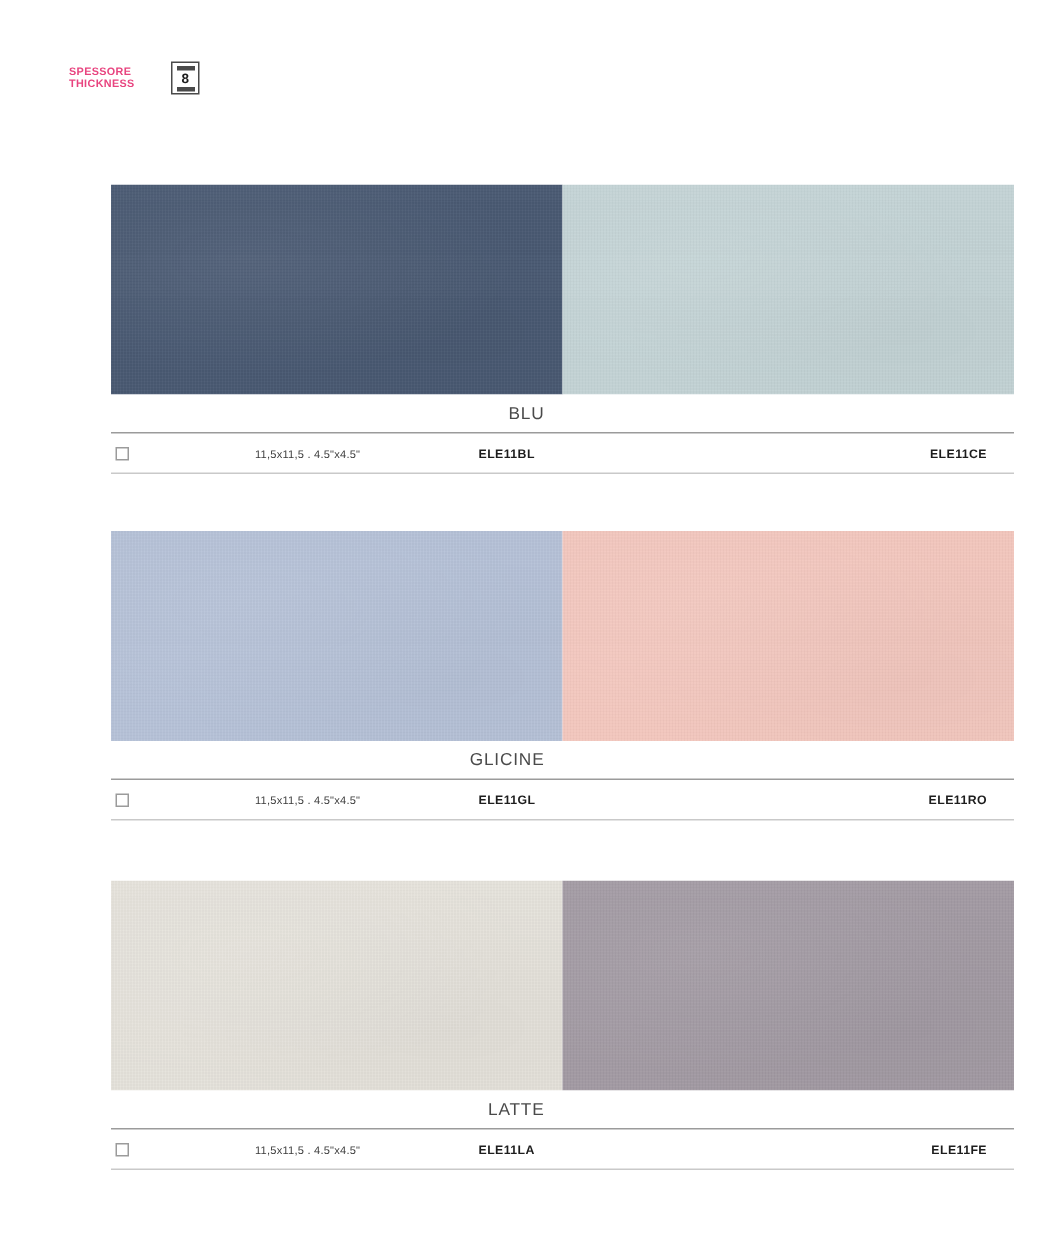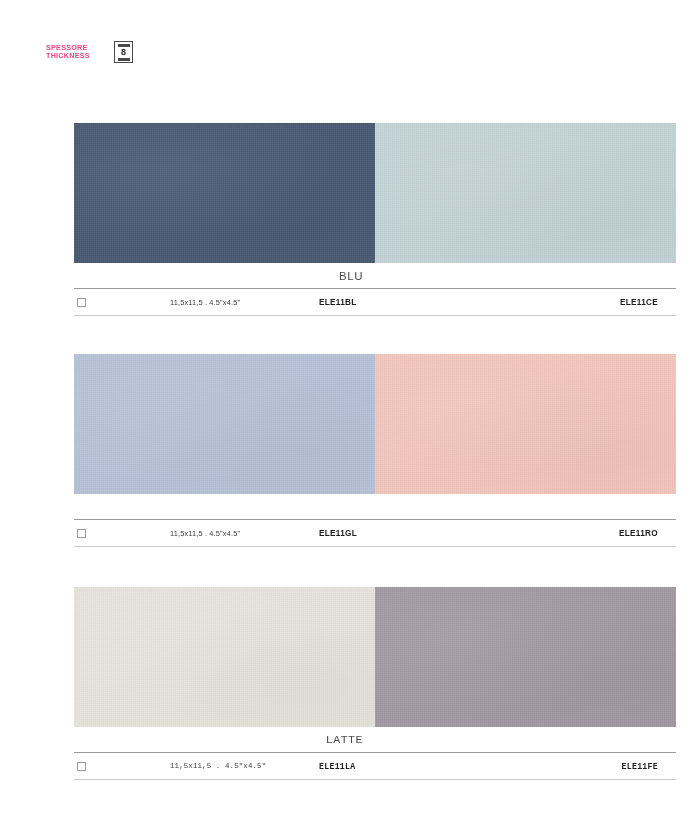--- a/index.html
+++ b/index.html
@@ -72,21 +72,21 @@
 
   
   .group {
     position: absolute;
     left: 46px;
     width: 602px;
     padding-left: 28px;
   }
   .group-1 { top: 123px; }
   .group-2 { top: 354px; }
-  .group-3 { top: 587px; font-family: Liberation Mono, monospace; }
+  .group-3 { top: 587px; }
 
   .swatch-pair {
     display: flex;
     width: 100%;
     height: 140px;
     overflow: hidden;
   }
   .swatch {
     flex: 0 0 50%;
     height: 100%;
@@ -198,20 +198,21 @@
   </div>
   <div class="rule-bottom"></div>
 </div>
 
 <div class="group group-2">
   <div class="swatch-pair">
     <div class="swatch" style="background-color: rgb(182, 194, 216);"></div>
     <div class="swatch" style="background-color: rgb(242, 198, 189);"></div>
   </div>
   <div class="names-row">
+    <div class="name-cell">GLICINE</div>
   </div>
   <div class="rule"></div>
   <div class="code-row">
     <div class="checkbox"></div>
     <div class="size-text">11,5x11,5 . 4.5"x4.5"</div>
     <div class="code-cell left">ELE11GL</div>
     <div class="code-cell right">ELE11RO</div>
   </div>
   <div class="rule-bottom"></div>
 </div>

